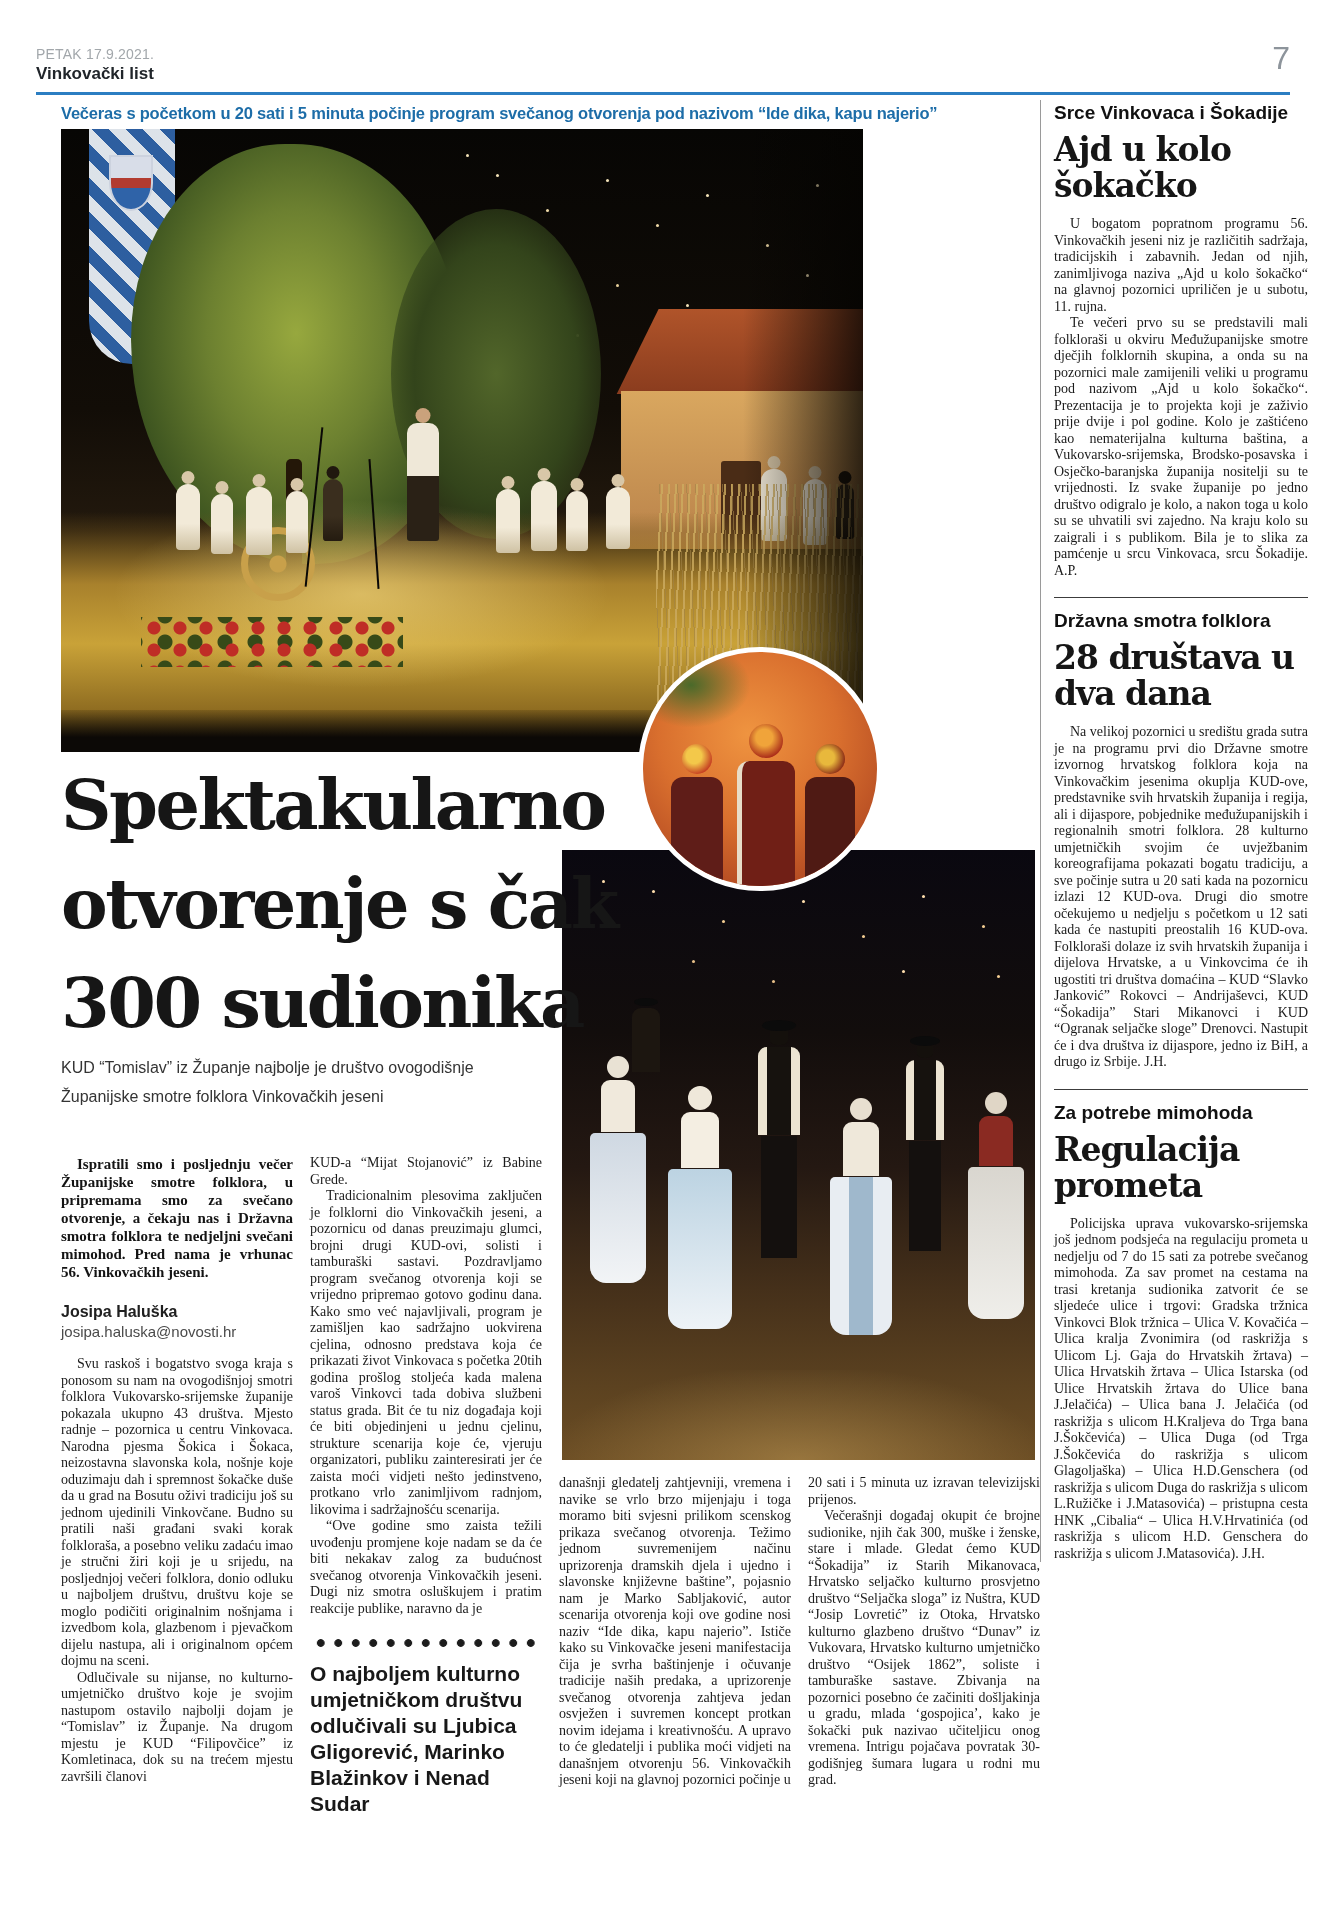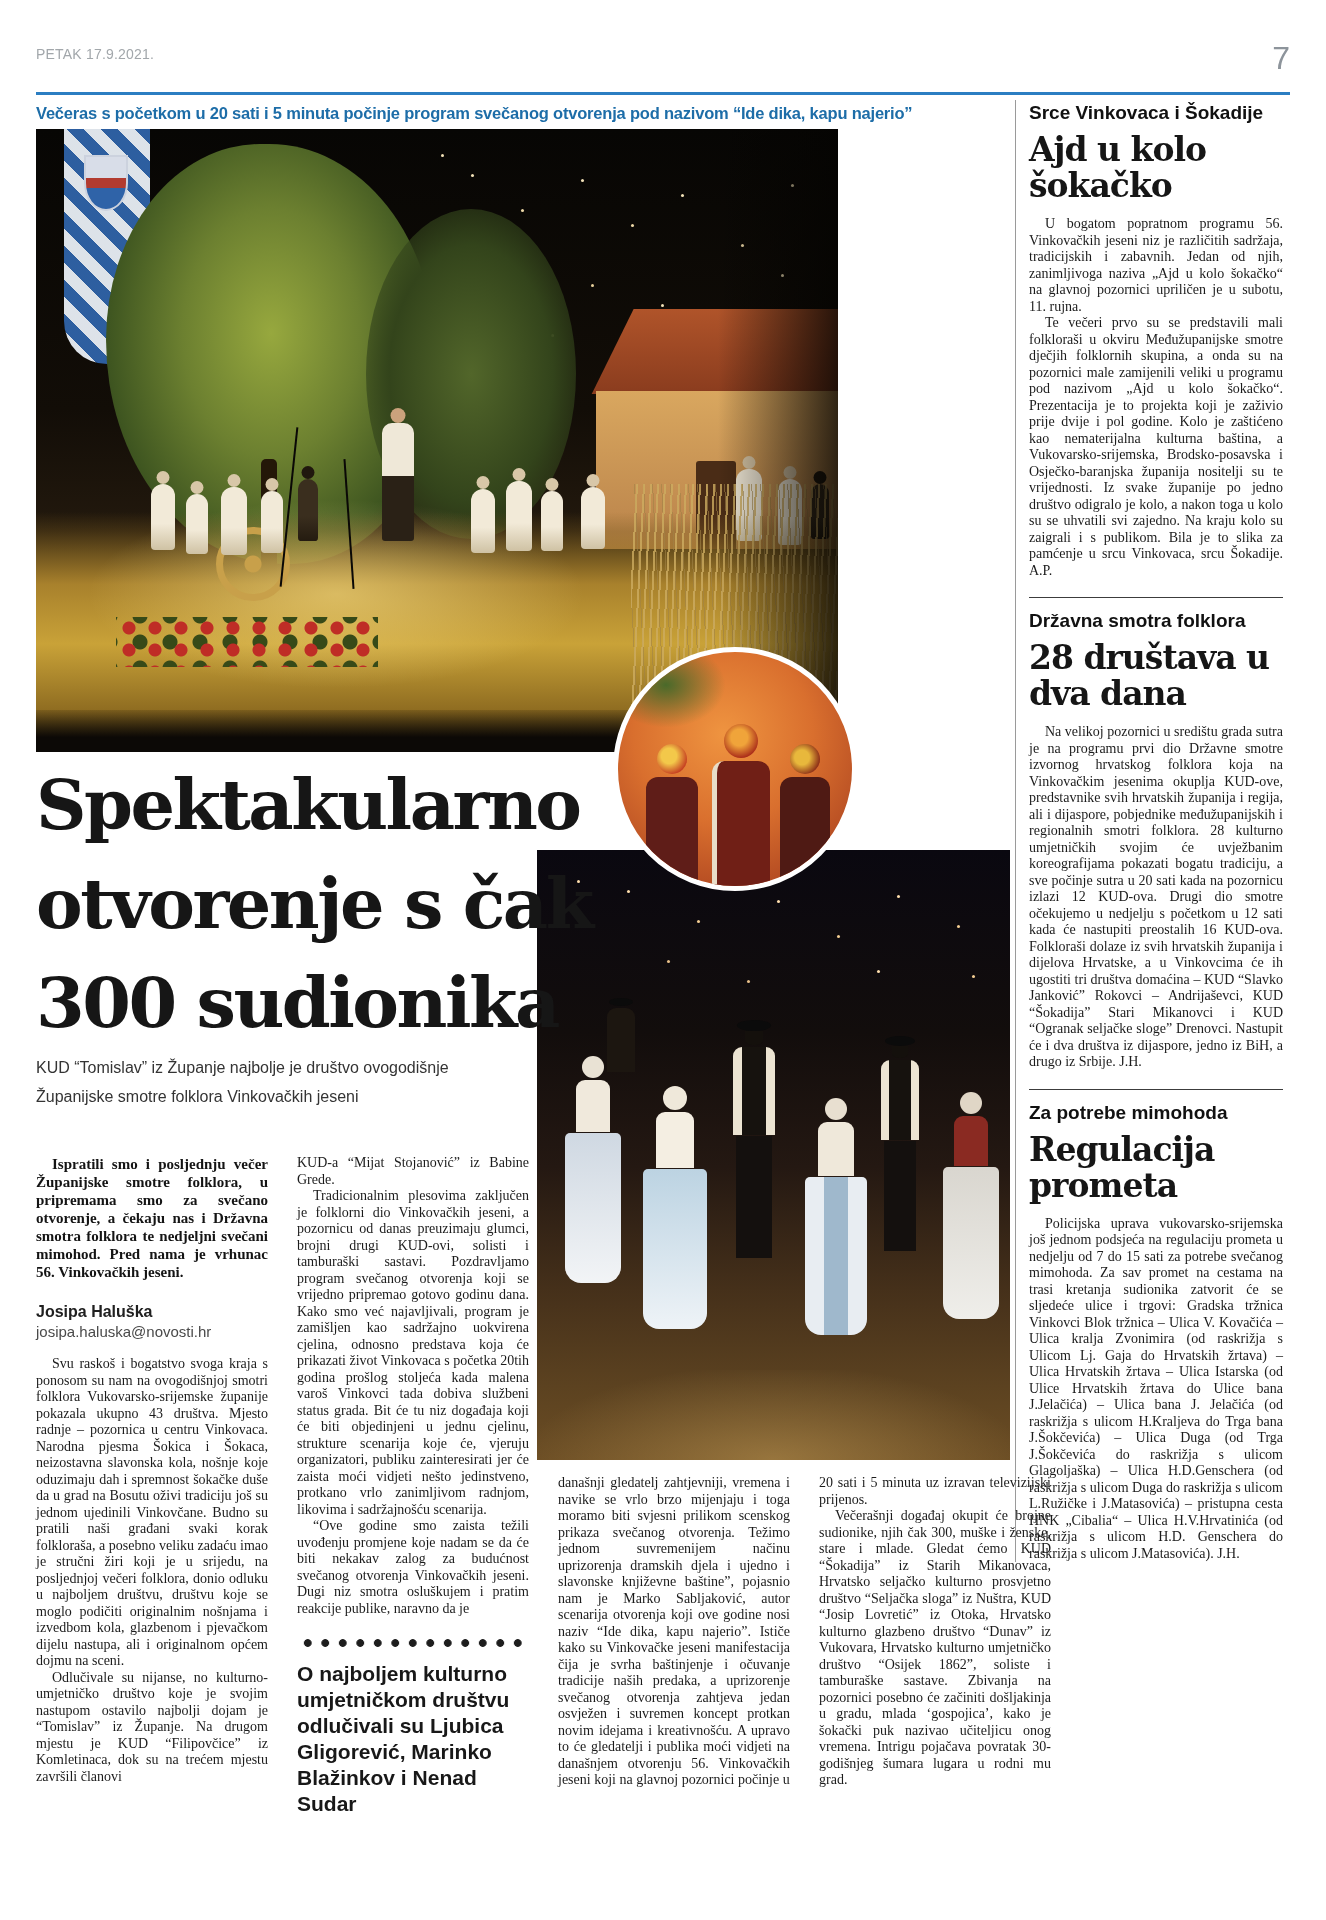--- a/index.html
+++ b/index.html
@@ -12,21 +12,21 @@
   
   .hdr { position:relative; height:46px; }
   .hdr .date { font-family:"Liberation Sans", sans-serif; font-size:14px; color:#a2a7ab; letter-spacing:.2px; }
   .hdr .masthead { font-family:"Liberation Sans", sans-serif; font-size:17px; font-weight:bold; color:#20252a; margin-top:2px; }
   .hdr .pagenum { position:absolute; right:0; top:-6px; font-family:"Liberation Sans", sans-serif;
                   font-size:32px; color:#8d949b; }
   .bluerule { height:3px; background:#2b7ec2; margin-bottom:5px; }
 
   
   .content { display:flex; align-items:stretch; }
-  .main { width:979px; flex:0 0 979px; }
+  .main { width:979px; flex:0 0 979px;margin-left:25px; }
   .sidebar { flex:0 0 268px; border-left:1px solid #9a9a9a; padding-left:13px; }
 
   
   .banner { font-family:"Liberation Sans", sans-serif; font-weight:bold; font-size:16.5px;
             letter-spacing:-.2px; color:#1d6da8; padding:4px 0 6px 0; white-space:nowrap; }
 
   .main-wrap { position:relative; height:1384px; }
 
   
   .main-photo { position:absolute; left:0; top:0; width:802px; height:623px; overflow:hidden;
@@ -109,21 +109,21 @@
             170px 100px #e8c089, 395px 95px #f3cd93; }
   .dglow { left:0; bottom:0; width:100%; height:90px;
             background:radial-gradient(ellipse at 50% 100%, rgba(255,210,120,.3), rgba(255,210,120,0) 75%); }
   .dg { position:absolute; display:flex; flex-direction:column; align-items:center; }
   .dg .hat   { border-radius:50%; }
   .dg .head  { border-radius:50%; }
   .dg .torso { border-radius:9px 9px 0 0; margin-top:2px; }
   .dg .skirt { border-radius:5px 5px 16px 16px; margin-top:1px; }
 
   
-  .cols { position:absolute; left:0; top:1026px; width:979px; display:flex; gap:29px; z-index:1; }
+  .cols { position:absolute; left:0; top:1026px; width:979px; display:flex; gap:17px; z-index:1; }
   .col { flex:0 0 232px; width:232px; }
   .col.offset { padding-top:320px; }
   .bodytext { font-size:14px; line-height:16.5px; text-align:justify; color:#1b1b1b; }
   .bodytext.indent { text-indent:16px; }
   .lead { font-weight:bold; font-size:15px; line-height:18px; text-align:justify; text-indent:16px; color:#141414; }
   .author-name { font-family:"Liberation Sans", sans-serif; font-weight:bold; font-size:16px; color:#202020; margin-top:22px; }
   .author-email { font-family:"Liberation Sans", sans-serif; font-size:15px; color:#4a4a4a; margin-top:2px; margin-bottom:16px; }
   .dots { width:230px; height:12px; margin:20px 0 12px 0; background-repeat:repeat-x;
           background-image:radial-gradient(circle, #1d1d1d 3.5px, transparent 4.2px);
           background-size:17.5px 12px; background-position:2px center; }
@@ -136,20 +136,21 @@
   .sb-sep { border:none; border-top:1.5px solid #3c3c3c; margin:18px 0 12px 0; }
   .sidebar .bodytext { margin-bottom:0; }
 </style>
 </head>
 <body>
 
 <div class="sheet">
 
   <div class="hdr">
     <div class="date">PETAK 17.9.2021.</div>
+    <div class="masthead">Vinkovački list</div>
     <div class="pagenum">7</div>
   </div>
   <div class="bluerule"></div>
 
   <div class="content">
 
     <div class="main">
       <div class="banner">Večeras s početkom u 20 sati i 5 minuta počinje program svečanog otvorenja pod nazivom “Ide dika, kapu najerio”</div>
 
       <div class="main-wrap">

